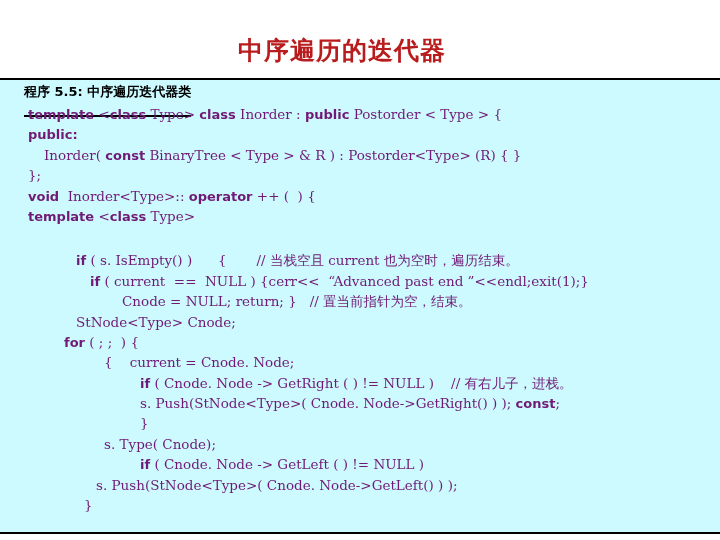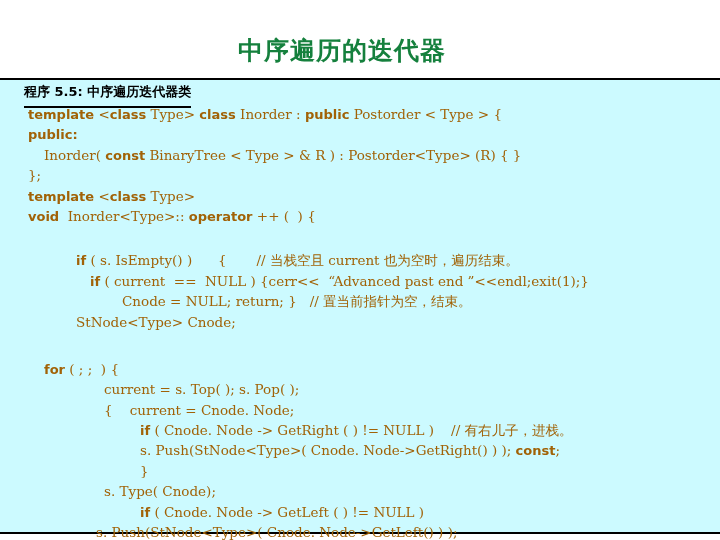--- a/index.html
+++ b/index.html
@@ -27,21 +27,21 @@
     width: 720px;
     height: 78px;
     background: #ffffff;
   }
   #slide-title {
     position: absolute;
     left: 0;
     top: 36px;
     width: 684px;
     text-align: center;
-    color: #15803d;
+    color: #b91c1c;
     font-family: "DejaVu Serif", "Liberation Serif", serif;
     font-weight: bold;
     font-size: 25px;
     letter-spacing: 1px;
     line-height: 30px;
     white-space: nowrap;
   }
   #code-panel {
     position: absolute;
     left: 0;
@@ -55,35 +55,35 @@
   }
   #program-header {
     position: absolute;
     left: 24px;
     top: 4px;
     font-family: "DejaVu Sans", "Liberation Sans", sans-serif;
     font-weight: bold;
     font-size: 13px;
     color: #000000;
     border-bottom: 2px solid #000000;
-    padding-bottom: 7px;
+    padding-bottom: 16px;
     white-space: nowrap;
     line-height: 15px;
   }
   #code-body {
     position: absolute;
     left: 0;
     top: 24px;
     width: 720px;
   }
   .code-line {
     font-family: "DejaVu Serif", "Liberation Serif", serif;
     font-size: 13.5px;
     line-height: 20.4px;
-    color: #a16207;
+    color: #701a75;
     white-space: pre;
     height: 20.4px;
   }
   .code-line b {
     font-weight: bold;
     font-family: "DejaVu Sans", "Liberation Sans", sans-serif;
     font-size: 13px;
   }
 </style>
 </head>
@@ -97,28 +97,27 @@
 
   <div id="code-panel">
 
     <div id="program-header">程序 5.5: 中序遍历迭代器类</div>
 
     <div id="code-body">
         <div class="code-line" style="padding-left: 28px;"><b>template</b> &lt;<b>class</b> Type&gt; <b>class</b> Inorder : <b>public</b> Postorder &lt; Type &gt; {</div>
         <div class="code-line" style="padding-left: 28px;"><b>public:</b></div>
         <div class="code-line" style="padding-left: 44px;">Inorder( <b>const</b> BinaryTree &lt; Type &gt; &amp; R ) : Postorder&lt;Type&gt; (R) { }</div>
         <div class="code-line" style="padding-left: 28px;">};</div>
+        <div class="code-line" style="padding-left: 28px;"><b>void</b>&nbsp; Inorder&lt;Type&gt;:: <b>operator</b> ++ (&nbsp; ) {</div>
         <div class="code-line" style="padding-left: 28px;"><b>template</b> &lt;<b>class</b> Type&gt;</div>
-        <div class="code-line" style="padding-left: 28px;"><b>void</b>&nbsp; Inorder&lt;Type&gt;:: <b>operator</b> ++ (&nbsp; ) {</div>
         <div class="code-line" style="padding-left: 76px; margin-top: 24px;"><b>if</b> ( s. IsEmpty() )&nbsp;&nbsp;&nbsp;&nbsp;&nbsp; {&nbsp;&nbsp;&nbsp;&nbsp;&nbsp;&nbsp; // 当栈空且 current 也为空时，遍历结束。</div>
         <div class="code-line" style="padding-left: 90px;"><b>if</b> ( current&nbsp; ==&nbsp; NULL ) {cerr&lt;&lt;&nbsp; “Advanced past end ”&lt;&lt;endl;exit(1);}</div>
         <div class="code-line" style="padding-left: 90px; margin-left: 32px;">Cnode = NULL; return; }&nbsp;&nbsp; // 置当前指针为空，结束。</div>
         <div class="code-line" style="padding-left: 76px;">StNode&lt;Type&gt; Cnode;</div>
-        <div class="code-line" style="padding-left: 44px; margin-top: 27px;"><b>for</b> ( ; ;&nbsp; ) {</div>
-        <div class="code-line" style="padding-left: 104px;">current = s. Top( ); s. Pop( );</div>
+        <div class="code-line" style="padding-left: 64px;"><b>for</b> ( ; ;&nbsp; ) {</div>
         <div class="code-line" style="padding-left: 104px;">{&nbsp;&nbsp;&nbsp; current = Cnode. Node;</div>
         <div class="code-line" style="padding-left: 140px;"><b>if</b> ( Cnode. Node -&gt; GetRight ( ) != NULL )&nbsp;&nbsp;&nbsp; // 有右儿子，进栈。</div>
         <div class="code-line" style="padding-left: 140px;">s. Push(StNode&lt;Type&gt;( Cnode. Node-&gt;GetRight() ) ); <b>const</b>;</div>
         <div class="code-line" style="padding-left: 140px;">}</div>
         <div class="code-line" style="padding-left: 104px;">s. Type( Cnode);</div>
         <div class="code-line" style="padding-left: 104px; margin-left: 36px;"><b>if</b> ( Cnode. Node -&gt; GetLeft ( ) != NULL )</div>
         <div class="code-line" style="padding-left: 96px;">s. Push(StNode&lt;Type&gt;( Cnode. Node-&gt;GetLeft() ) );</div>
         <div class="code-line" style="padding-left: 84px;">}</div>
       </div>
 

